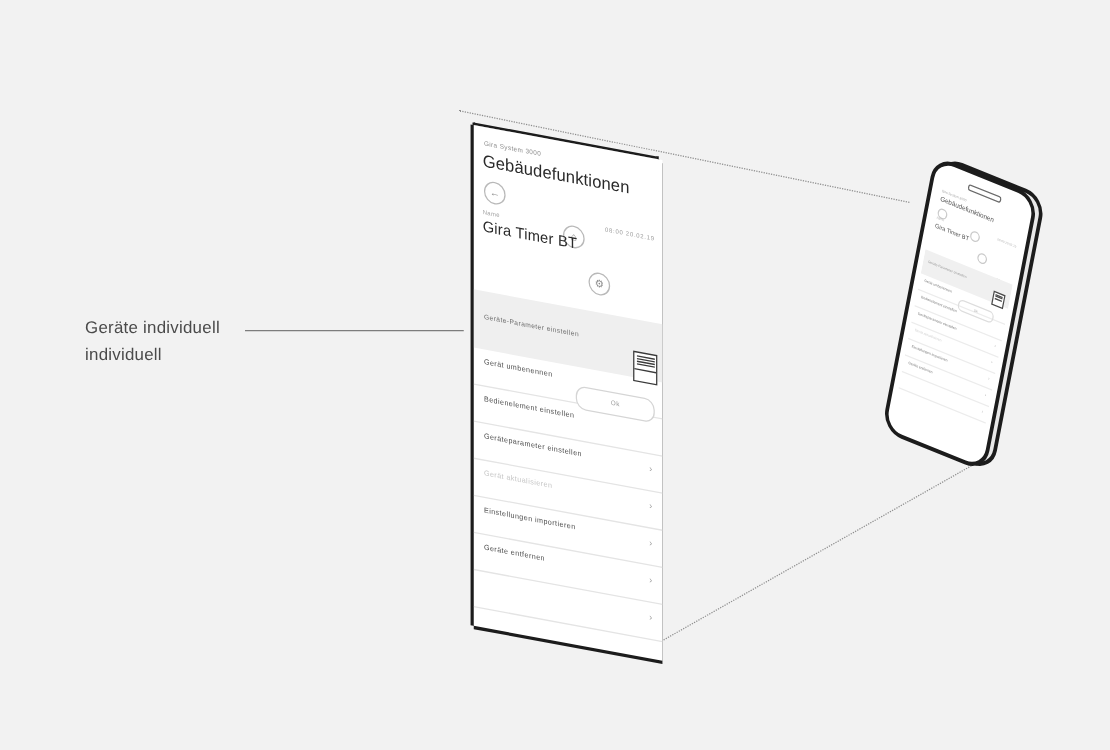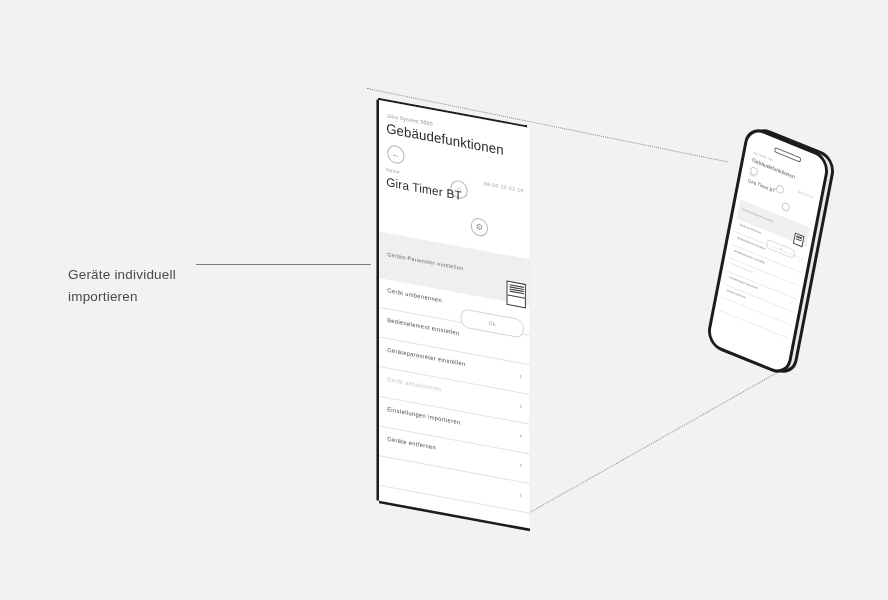--- a/index.html
+++ b/index.html
@@ -6,21 +6,21 @@
   body{
     width:888px;height:600px;
     background:#f2f2f2;
     font-family:"Liberation Sans", sans-serif;
     overflow:hidden;
     position:relative;
   }
   #stage{position:absolute;inset:0;width:888px;height:600px;}
   .annot{
     position:absolute;
-    left:68px;top:264px;
+    left:68px;top:251px;
     width:160px;
     font-size:13.5px;
     line-height:22px;
     color:#4a4a4a;
     letter-spacing:.2px;
   }
   .annot span{display:block;}
 
   
   #panel-wrap{
@@ -187,21 +187,21 @@
   #conn-bottom{left:528px;top:513px;width:290px;transform:rotate(-29.5deg);}
   #annot-leader{position:absolute;left:196px;top:264px;width:175px;height:0;border-top:1px solid #7d7d7d;}
 </style>
 </head>
 <body style="background: rgb(242, 242, 242);">
 
 <div id="stage">
 
   <div class="annot">
     <span>Geräte individuell</span>
-    <span>importieren</span>
+    <span>individuell</span>
   </div>
   <div id="annot-leader"></div>
 
   <div class="conn" id="conn-top"></div>
   <div class="conn" id="conn-bottom"></div>
 
   <div id="panel-wrap">
     <div class="panel-edge-left"></div>
     <div class="panel-edge-right"></div>
     <div class="panel-edge-top"></div>

